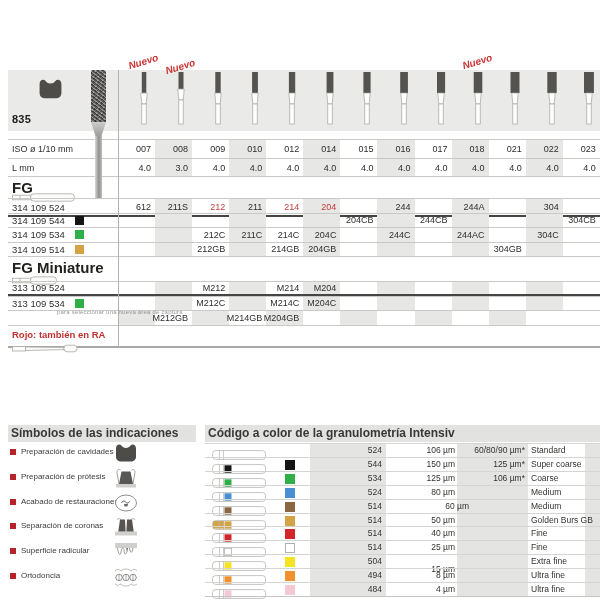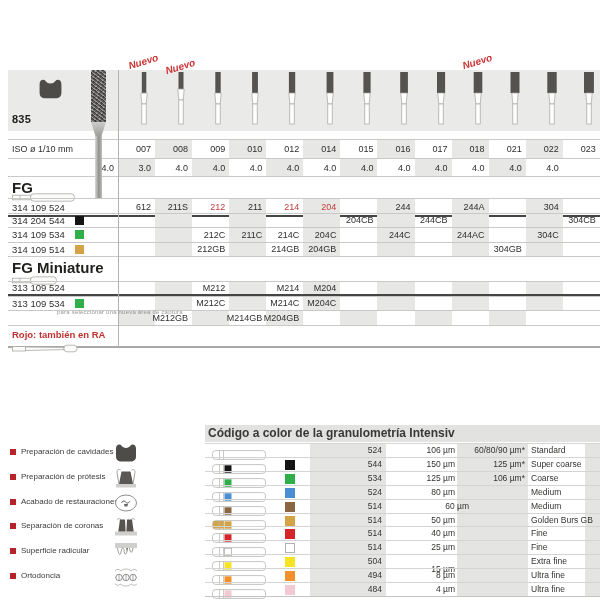--- a/index.html
+++ b/index.html
@@ -179,20 +179,21 @@
           <span>021</span>
         </div>
         <div class="cell stripe">
           <span>022</span>
         </div>
         <div class="cell">
           <span>023</span>
         </div>
       </div>
       <div class="trow" style="top: 158px; height: 18px;">
+        <div class="cell lab">L mm</div>
         <div class="cell">
           <span>4.0</span>
         </div>
         <div class="cell stripe">
           <span>3.0</span>
         </div>
         <div class="cell">
           <span>4.0</span>
         </div>
         <div class="cell stripe">
@@ -265,21 +266,21 @@
           <span>244A</span>
         </div>
         <div class="cell"></div>
         <div class="cell stripe">
           <span>304</span>
         </div>
         <div class="cell"></div>
       </div>
       <div class="trow" style="top: 212.5px; height: 14.5px;">
         <div class="cell lab">
-          <span class="pn">314 204 544</span>
+          <span class="pn">314 109 544</span>
           <span class="sq" style="background: rgb(20, 20, 20);"></span>
         </div>
         <div class="cell"></div>
         <div class="cell stripe"></div>
         <div class="cell"></div>
         <div class="cell stripe"></div>
         <div class="cell"></div>
         <div class="cell stripe"></div>
         <div class="cell">
           <span>204CB</span>
@@ -438,20 +439,21 @@
         <div class="abs" style="left: 4px; top: 13px;"><svg width="68" height="9">
             <rect x="0.5" y="2.5" width="13" height="4.5" fill="#fcfcfb" stroke="#a8a8a6" stroke-width="0.8"></rect>
             <polygon points="13.5,3 52,3.4 52,5.6 13.5,6.5" fill="#fcfcfb" stroke="#a8a8a6" stroke-width="0.8"></polygon>
             <rect x="52" y="1.2" width="13" height="6.6" rx="3" fill="#fcfcfb" stroke="#a8a8a6" stroke-width="0.8"></rect>
           </svg></div>
       </div>
     </div>
   <div class="vdivider"></div>
   <div class="artifact">para seleccionar una nueva área de captura</div>
 
+  <div class="ptitle" style="left:8px;top:425px;width:188px">Símbolos de las indicaciones</div>
   <div id="symbolItems">
       <div class="symrow" style="top: 442px;">
         <span class="bullet" style="background: rgb(181, 36, 43);"></span>
         <span class="symtext">Preparación de cavidades</span>
         <span class="symicon"><svg width="26" height="22" viewBox="0 0 24 22">
             <path d="M5.5 2.5 C3 2.5 2 4.2 2 6.8 L2 14.5 C2 18 4.2 19.5 7.3 19.5 L16.7 19.5 C19.8 19.5 22 18 22 14.5 L22 6.8 C22 4.2 21 2.5 18.5 2.5 C16.2 2.5 16.4 5.9 12 5.9 C7.6 5.9 7.8 2.5 5.5 2.5 Z" fill="#4e4c49"></path>
           </svg></span>
       </div>
       <div class="symrow" style="top: 466.8px;">
         <span class="bullet" style="background: rgb(181, 36, 43);"></span>

